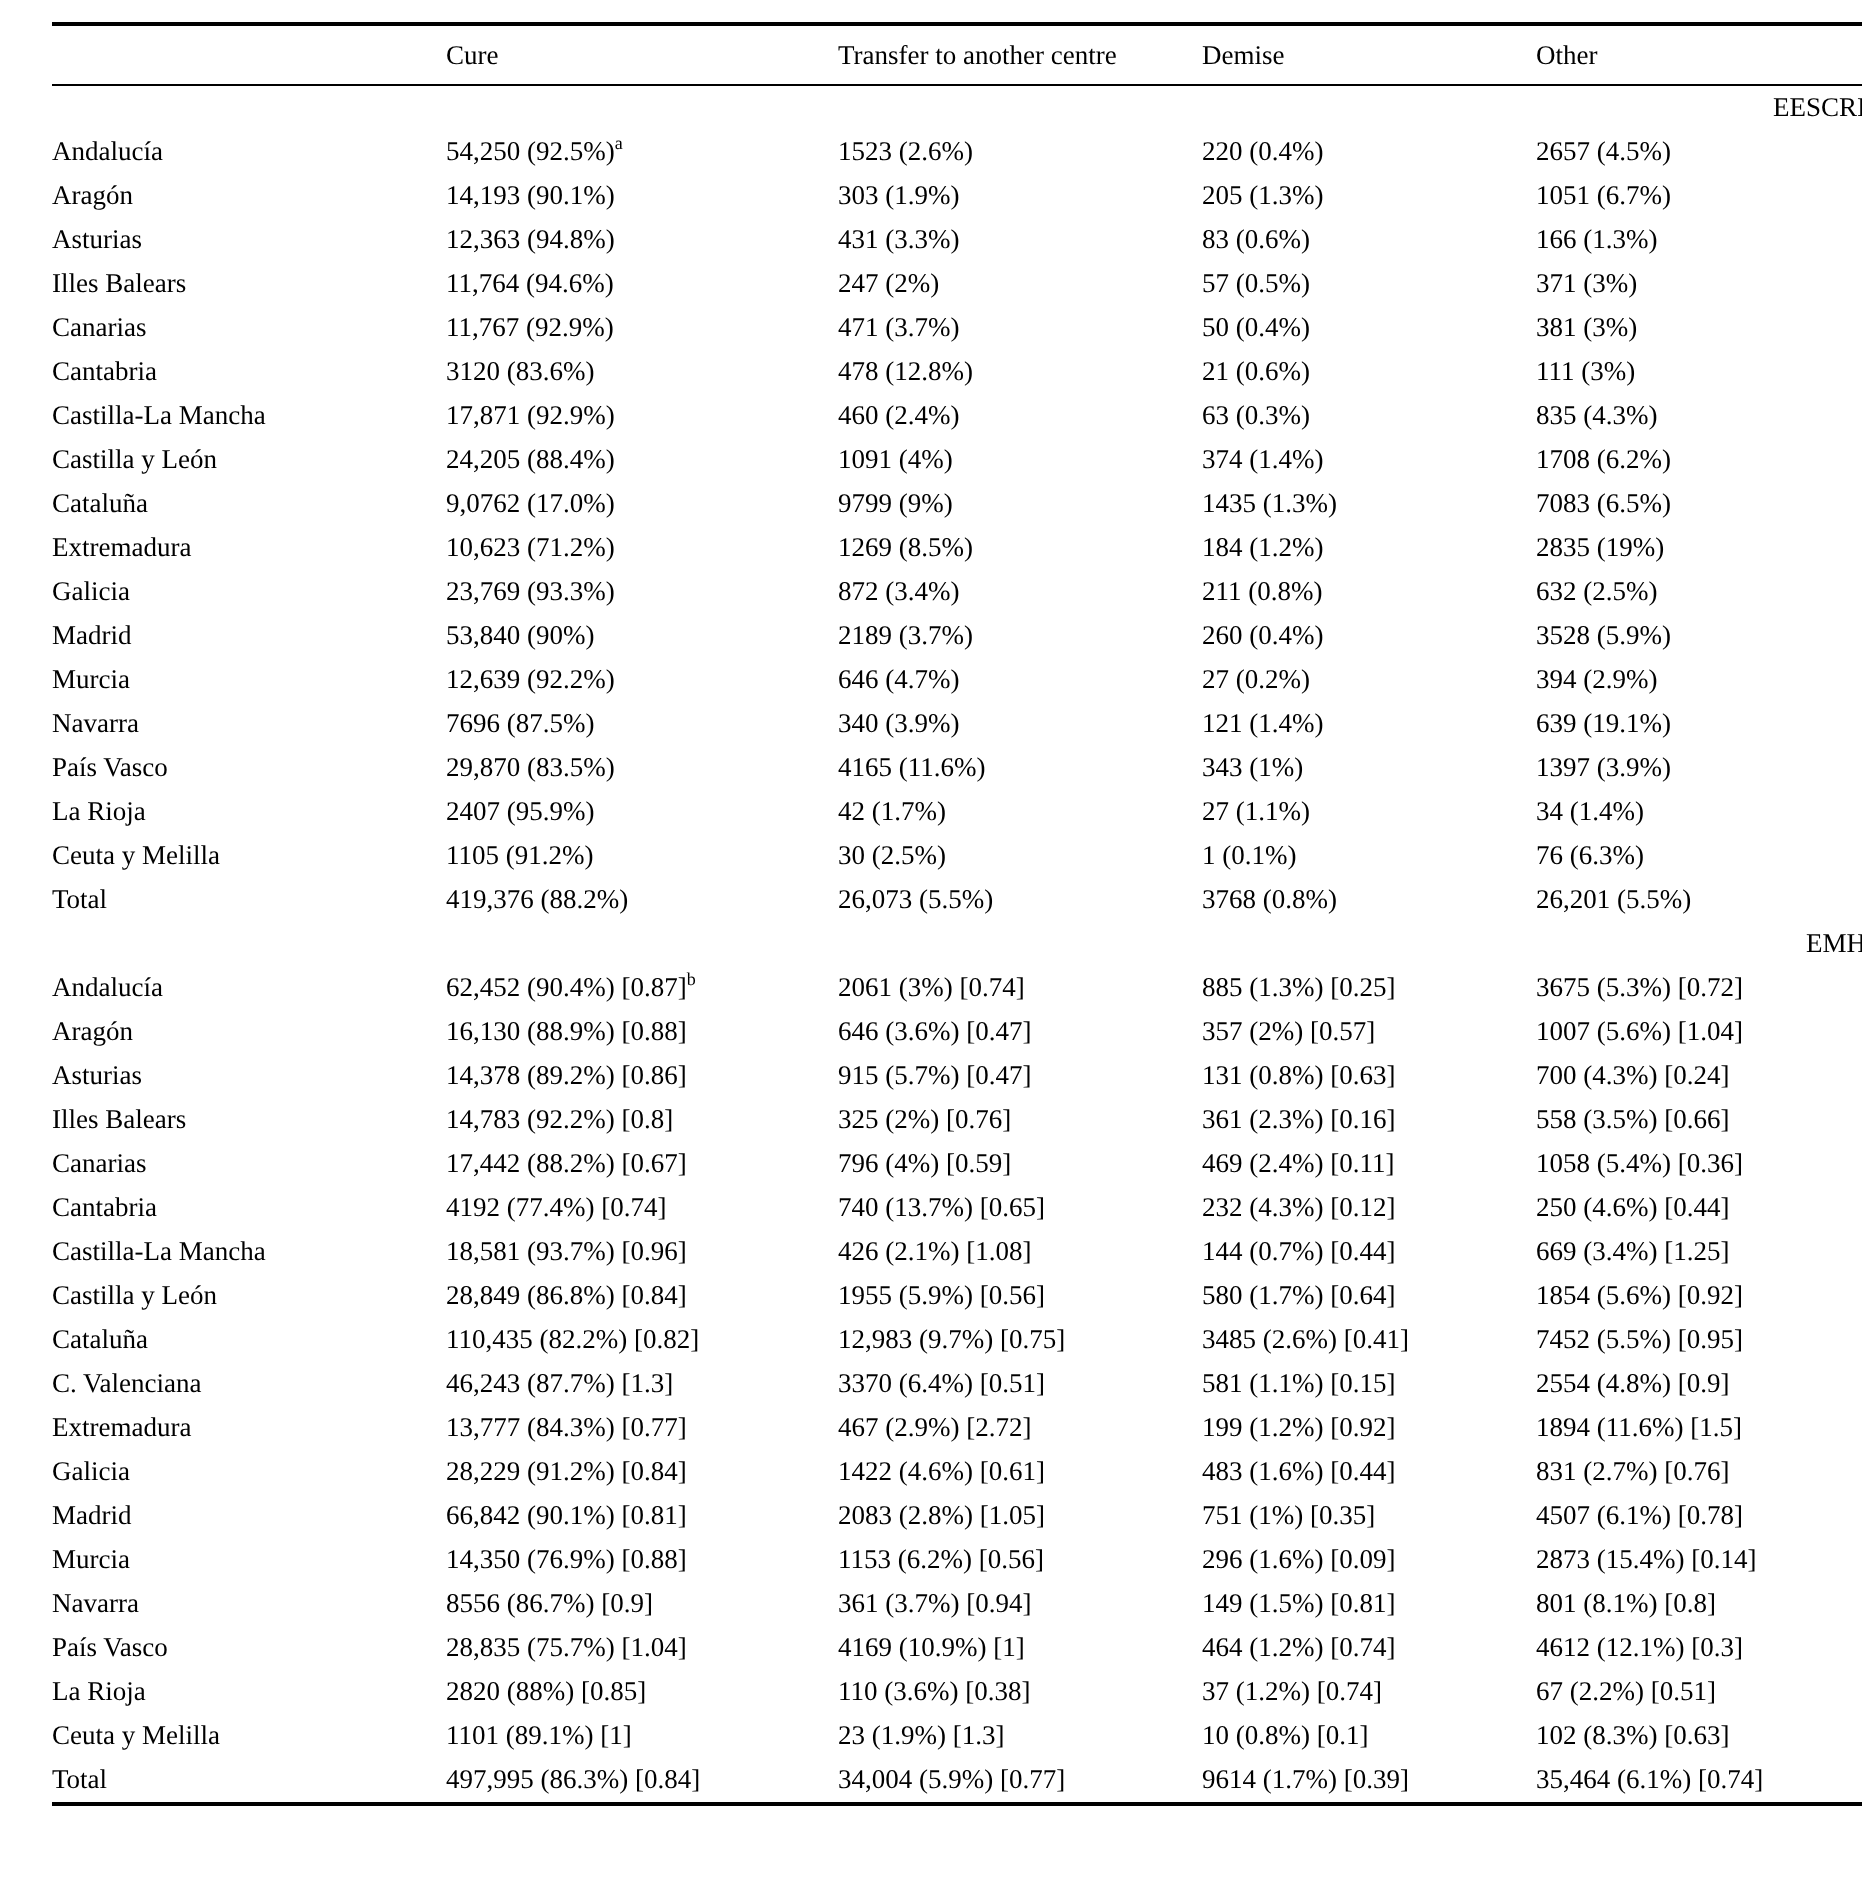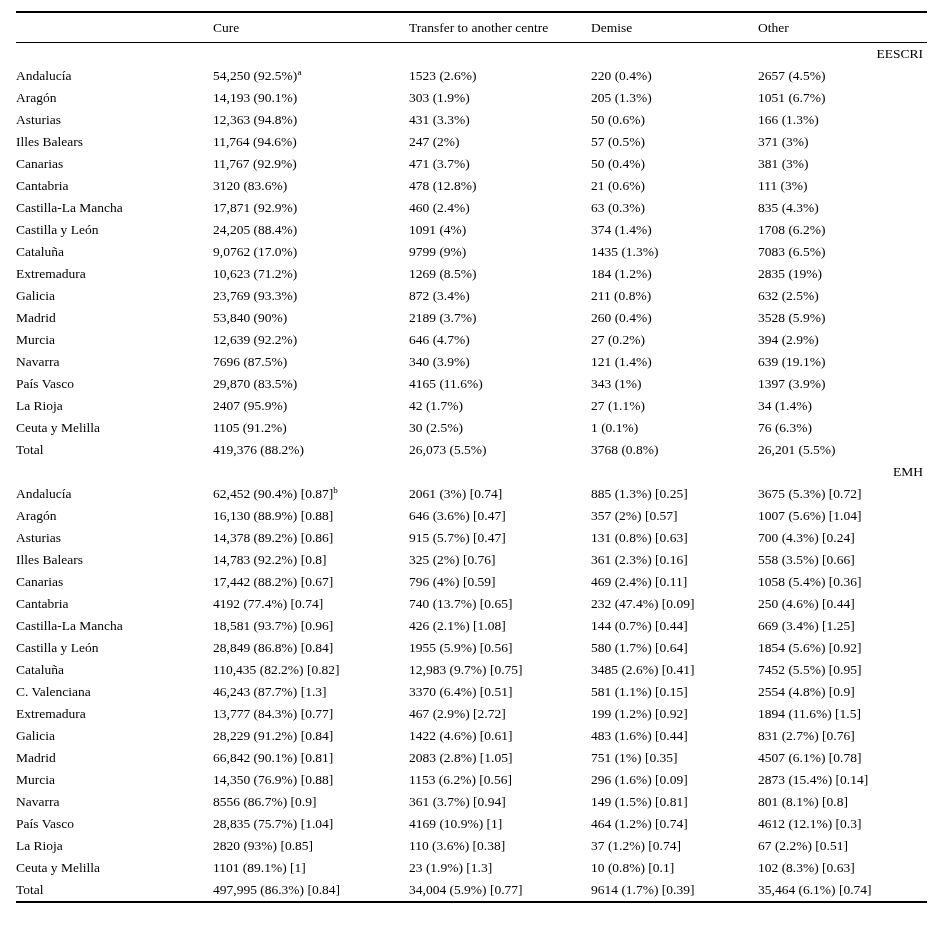--- a/index.html
+++ b/index.html
@@ -6,21 +6,21 @@
     margin: 0;
     padding: 0;
     background: #ffffff;
     color: #000000;
     font-family: "Liberation Serif", "DejaVu Serif", serif;
   }
   .page {
     width: 858px;
     min-height: 943px;
     box-sizing: border-box;
-    padding: 11px 16px;
+    padding: 11px 26px;
     background: #ffffff;
   }
   table.outcomes {
     width: 911px;
     table-layout: fixed;
     border-collapse: collapse;
     border-top: 2px solid #000;
     border-bottom: 2px solid #000;
     font-size: 13.5px;
     line-height: 16px;
@@ -85,21 +85,21 @@
           <td class="region-cell">Aragón</td>
           <td class="value-cell">14,193 (90.1%)</td>
           <td class="value-cell">303 (1.9%)</td>
           <td class="value-cell">205 (1.3%)</td>
           <td class="value-cell">1051 (6.7%)</td>
         </tr>
         <tr>
           <td class="region-cell">Asturias</td>
           <td class="value-cell">12,363 (94.8%)</td>
           <td class="value-cell">431 (3.3%)</td>
-          <td class="value-cell">50 (0.6%)</td>
+          <td class="value-cell">83 (0.6%)</td>
           <td class="value-cell">166 (1.3%)</td>
         </tr>
         <tr>
           <td class="region-cell">Illes Balears</td>
           <td class="value-cell">11,764 (94.6%)</td>
           <td class="value-cell">247 (2%)</td>
           <td class="value-cell">57 (0.5%)</td>
           <td class="value-cell">371 (3%)</td>
         </tr>
         <tr>
@@ -235,21 +235,21 @@
           <td class="region-cell">Canarias</td>
           <td class="value-cell">17,442 (88.2%) [0.67]</td>
           <td class="value-cell">796 (4%) [0.59]</td>
           <td class="value-cell">469 (2.4%) [0.11]</td>
           <td class="value-cell">1058 (5.4%) [0.36]</td>
         </tr>
         <tr>
           <td class="region-cell">Cantabria</td>
           <td class="value-cell">4192 (77.4%) [0.74]</td>
           <td class="value-cell">740 (13.7%) [0.65]</td>
-          <td class="value-cell">232 (47.4%) [0.09]</td>
+          <td class="value-cell">232 (4.3%) [0.12]</td>
           <td class="value-cell">250 (4.6%) [0.44]</td>
         </tr>
         <tr>
           <td class="region-cell">Castilla-La Mancha</td>
           <td class="value-cell">18,581 (93.7%) [0.96]</td>
           <td class="value-cell">426 (2.1%) [1.08]</td>
           <td class="value-cell">144 (0.7%) [0.44]</td>
           <td class="value-cell">669 (3.4%) [1.25]</td>
         </tr>
         <tr>
@@ -310,21 +310,21 @@
         </tr>
         <tr>
           <td class="region-cell">País Vasco</td>
           <td class="value-cell">28,835 (75.7%) [1.04]</td>
           <td class="value-cell">4169 (10.9%) [1]</td>
           <td class="value-cell">464 (1.2%) [0.74]</td>
           <td class="value-cell">4612 (12.1%) [0.3]</td>
         </tr>
         <tr>
           <td class="region-cell">La Rioja</td>
-          <td class="value-cell">2820 (93%) [0.85]</td>
+          <td class="value-cell">2820 (88%) [0.85]</td>
           <td class="value-cell">110 (3.6%) [0.38]</td>
           <td class="value-cell">37 (1.2%) [0.74]</td>
           <td class="value-cell">67 (2.2%) [0.51]</td>
         </tr>
         <tr>
           <td class="region-cell">Ceuta y Melilla</td>
           <td class="value-cell">1101 (89.1%) [1]</td>
           <td class="value-cell">23 (1.9%) [1.3]</td>
           <td class="value-cell">10 (0.8%) [0.1]</td>
           <td class="value-cell">102 (8.3%) [0.63]</td>

